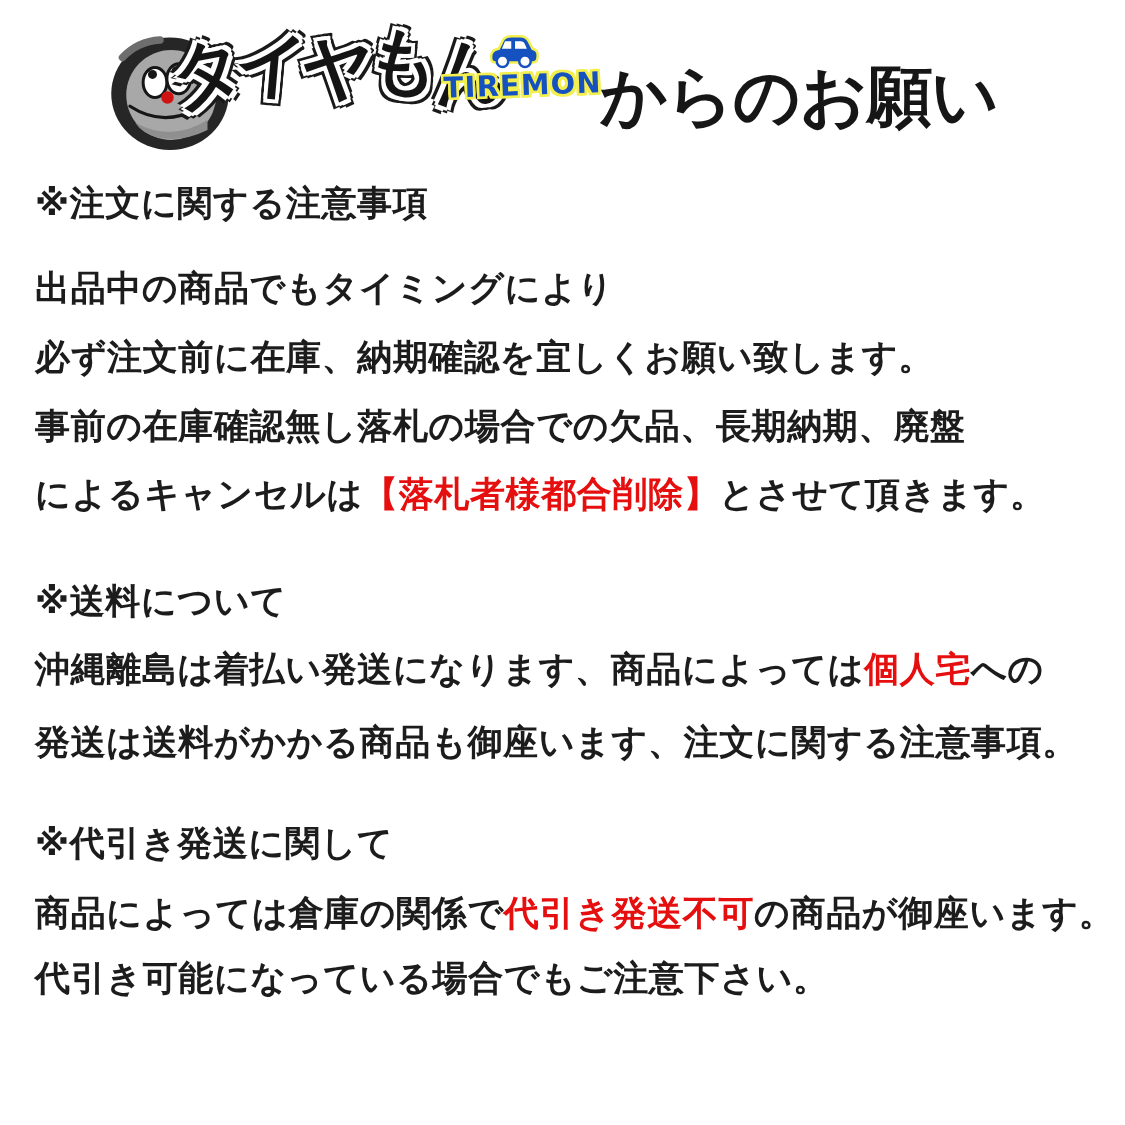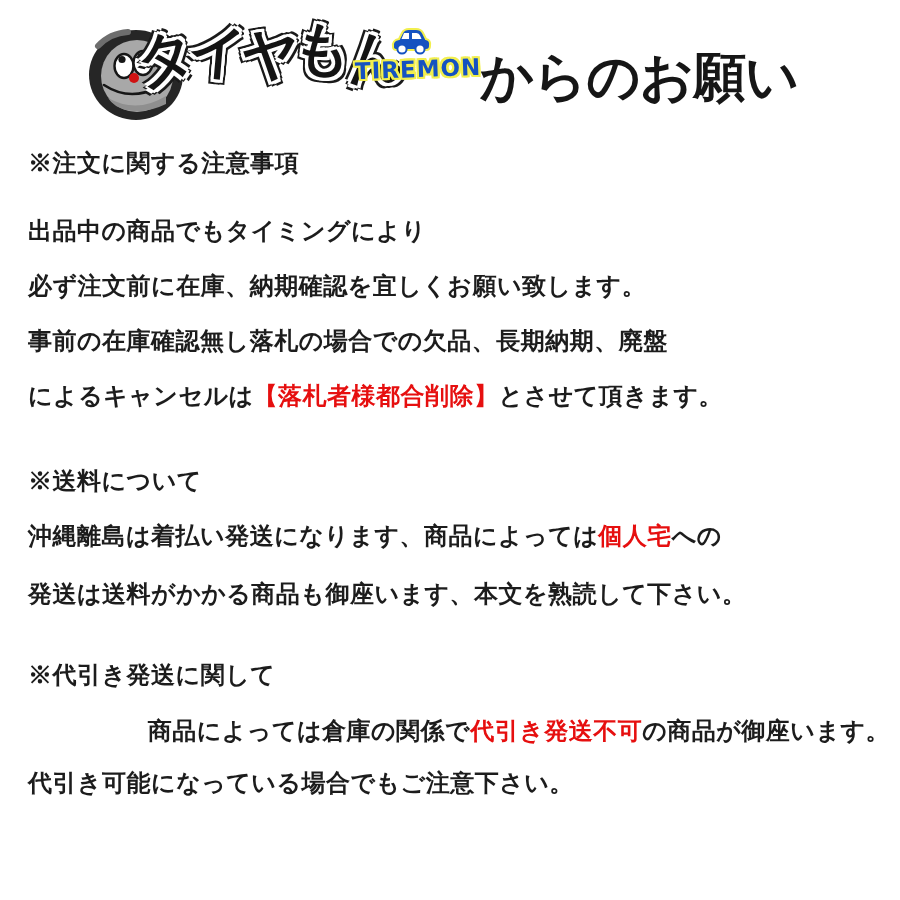--- a/index.html
+++ b/index.html
@@ -43,22 +43,22 @@
       2px -2px 0 var(--brand-yellow),-2px 2px 0 var(--brand-yellow);
   }
   .header-suffix{
     position:absolute;left:480px;top:42px;
     font-size:53px;font-weight:900;color:#161616;
     letter-spacing:-1px;white-space:nowrap;
   }
   
   .notice{padding-left:28px;padding-right:10px;}
   .nline{
-    font-size:24px;line-height:36px;font-weight:800;
-    letter-spacing:0.5px;white-space:nowrap;color:var(--text);font-family:Liberation Serif, serif;
+    font-size:28px;line-height:36px;font-weight:800;
+    letter-spacing:0.5px;white-space:nowrap;color:var(--text);
   }
   .red{color:var(--accent-red);}
   .mt15{margin-top:15px;} .mt32{margin-top:32px;} .mt19{margin-top:19px;}
   .mt49{margin-top:49px;} .mt22{margin-top:22px;} .mt31{margin-top:45px;}
   .mt20{margin-top:20px;text-align:right;} .mt16{margin-top:16px;}
 </style>
 </head>
 <body>
 
 <div class="header">
@@ -101,21 +101,21 @@
   <div class="nline mt19">必ず注文前に在庫、納期確認を宜しくお願い致します。</div>
   <div class="nline mt19">事前の在庫確認無し落札の場合での欠品、長期納期、廃盤</div>
   <div class="nline mt19">
     <span>によるキャンセルは</span><span class="red">【落札者様都合削除】</span><span>とさせて頂きます。</span>
   </div>
 
   <div class="nline mt49">※送料について</div>
   <div class="nline mt19">
     <span>沖縄離島は着払い発送になります、商品によっては</span><span class="red">個人宅</span><span>への</span>
   </div>
-  <div class="nline mt22">発送は送料がかかる商品も御座います、本文を熟読して下さい。</div>
+  <div class="nline mt22">発送は送料がかかる商品も御座います、注文に関する注意事項。</div>
 
   <div class="nline mt31">※代引き発送に関して</div>
   <div class="nline mt20">
     <span>商品によっては倉庫の関係で</span><span class="red">代引き発送不可</span><span>の商品が御座います。</span>
   </div>
   <div class="nline mt16">代引き可能になっている場合でもご注意下さい。</div>
 
 </div>
 
 </body></html>

